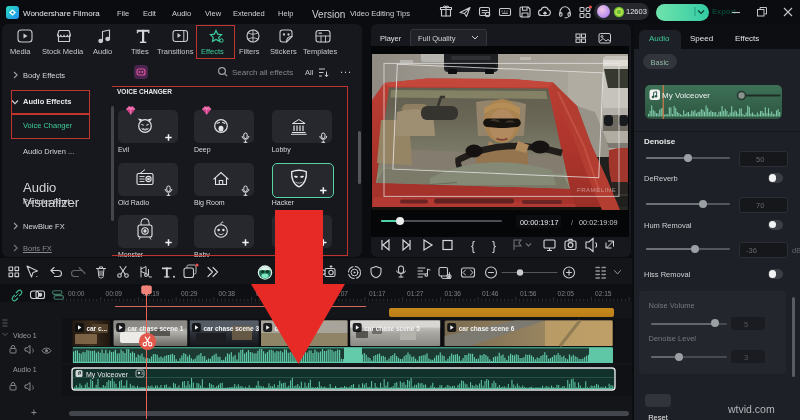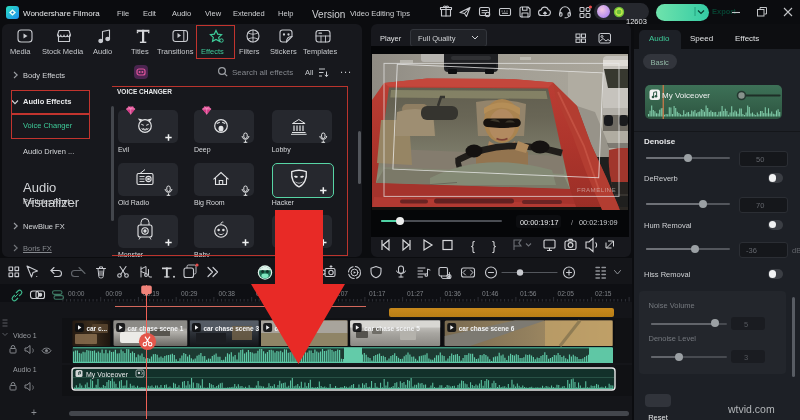--- a/index.html
+++ b/index.html
@@ -76,21 +76,21 @@
     </g>
 </svg>
 
 <div class="abs" style="left:594px;top:3px;width:55px;height:17px;border-radius:9px;background:#26282e;"></div>
 <div class="abs" style="left:597px;top:5px;width:13px;height:13px;border-radius:50%;background:radial-gradient(circle at 38% 35%,#f3c7e3,#b58df0 70%,#7f6ad8);"></div>
 <svg class="abs" style="left:613px;top:5.5px" width="12" height="12">
     <circle cx="6" cy="6" r="5.2" fill="#6fbf3a"></circle>
     <circle cx="6" cy="6" r="3.1" fill="none" stroke="#c6e94c" stroke-width="1.3"></circle>
     <path d="M6 2.2 V3.6 M6 8.4 V9.8" stroke="#c6e94c" stroke-width="1.2"></path>
   </svg>
-<div class="abs" style="left:626px;top:17px;color:#e6e7e9;font-size:7.5px;">12603</div>
+<div class="abs" style="left:626px;top:7px;color:#e6e7e9;font-size:7.5px;">12603</div>
 
 <div class="abs" style="left:656px;top:3.5px;width:53px;height:17px;border-radius:8.5px;background:linear-gradient(90deg,#6fe3ac,#34cba4);"></div>
 <div class="abs" style="left:664px;top:7px;color:#074231;font-size:7.5px;font-weight:bold;margin-left:48px;">Export</div>
 <svg class="abs" style="left:694px;top:7px" width="12" height="10">
     <path d="M1 0 v9" stroke="#1c9573" stroke-width="0.8"></path>
     <path d="M4 3.5 l3 3 l3-3" stroke="#074231" stroke-width="1.2" fill="none"></path>
   </svg>
 
 <svg class="abs" style="left:728px;top:6px" width="70" height="12">
   <path d="M4 6.5 h8" stroke="#c2c4c7" stroke-width="1.1"></path>

